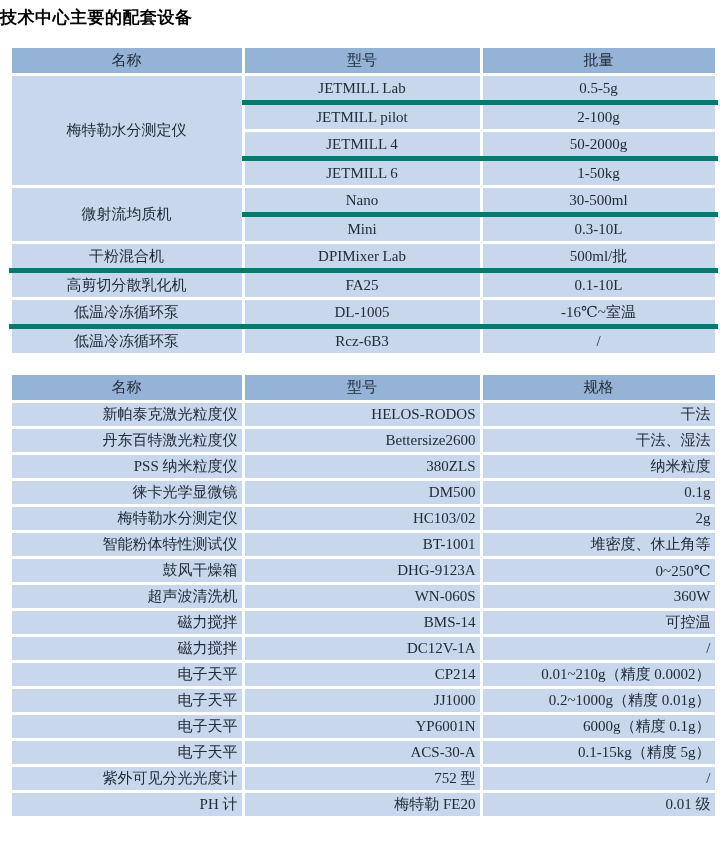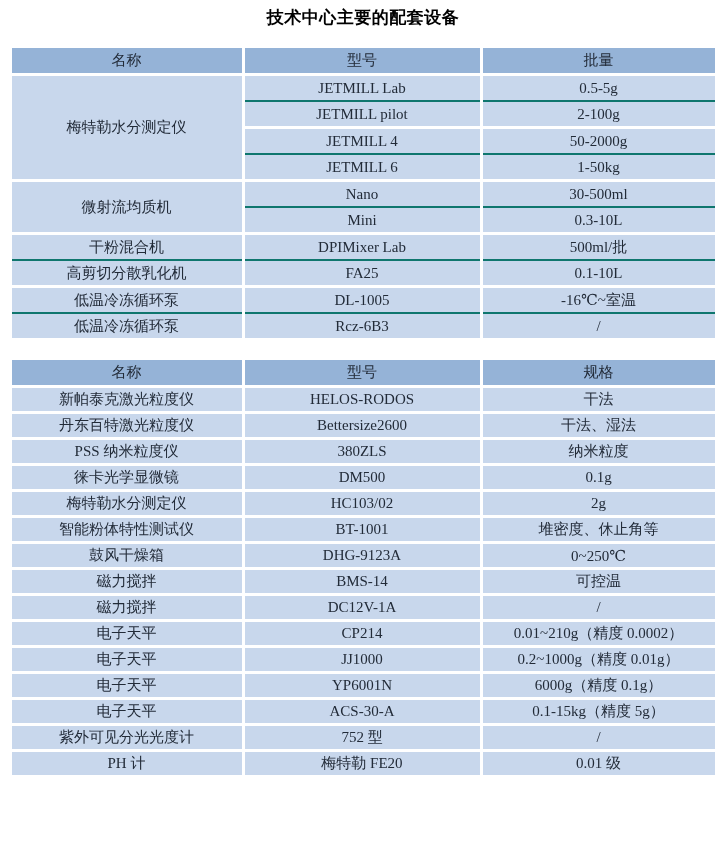--- a/index.html
+++ b/index.html
@@ -12,21 +12,21 @@
     color: #222B38;
   }
   .page {
     width: 726px;
     height: 862px;
     overflow: hidden;
     box-sizing: border-box;
     padding-top: 6px;
   }
   .tbl-title {
-    text-align: center;
+    text-align: left;
     font-size: 17px;
     font-weight: bold;
     color: #000000;
     margin: 0 0 7px 0;
     letter-spacing: 0.5px;
   }
   .tbl-title.second {
     margin-top: 33px;
   }
   table.equip {
@@ -47,24 +47,24 @@
     white-space: nowrap;
   }
   table.equip th {
     background: #95B3D7;
     height: 23px;
   }
   table.equip td {
     background: #C8D7EC;
   }
   table.t1 td { height: 22px; }
-  table.t2 td { height: 21px; }
+  table.t2 td { height: 21px; text-align: right; }
   
   table.t1 tr.pe > td { border-bottom: 1px solid #8FA6C6; }
-  table.t1 tr.ps > td { border-top: 2px solid #0f766e; }
+  table.t1 tr.ps > td { border-top: 5px solid #0f766e; }
 </style>
 </head>
 <body>
 
 <div class="page">
 
   <div class="tbl-title">技术中心主要的配套设备</div>
 
   <table class="equip t1">
     <colgroup>
@@ -173,20 +173,25 @@
         <td>智能粉体特性测试仪</td>
         <td>BT-1001</td>
         <td>堆密度、休止角等</td>
       </tr>
       <tr>
         <td>鼓风干燥箱</td>
         <td>DHG-9123A</td>
         <td>0~250℃</td>
       </tr>
       <tr>
+        <td>超声波清洗机</td>
+        <td>WN-060S</td>
+        <td>360W</td>
+      </tr>
+      <tr>
         <td>磁力搅拌</td>
         <td>BMS-14</td>
         <td>可控温</td>
       </tr>
       <tr>
         <td>磁力搅拌</td>
         <td>DC12V-1A</td>
         <td>/</td>
       </tr>
       <tr>

